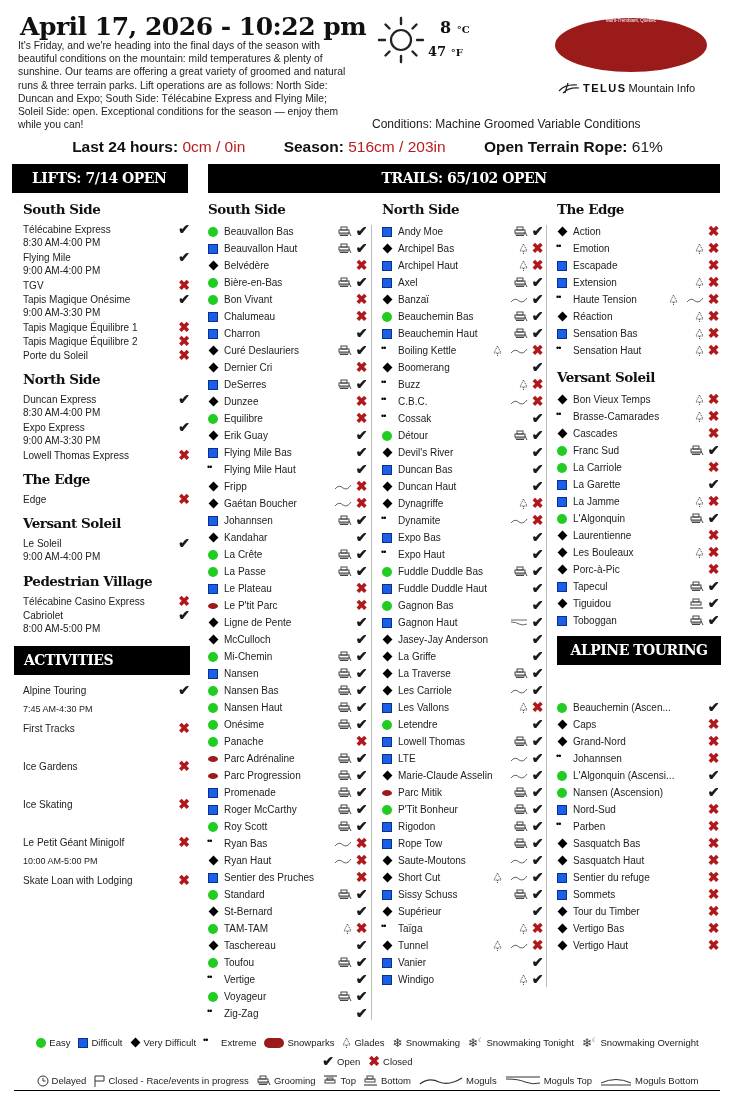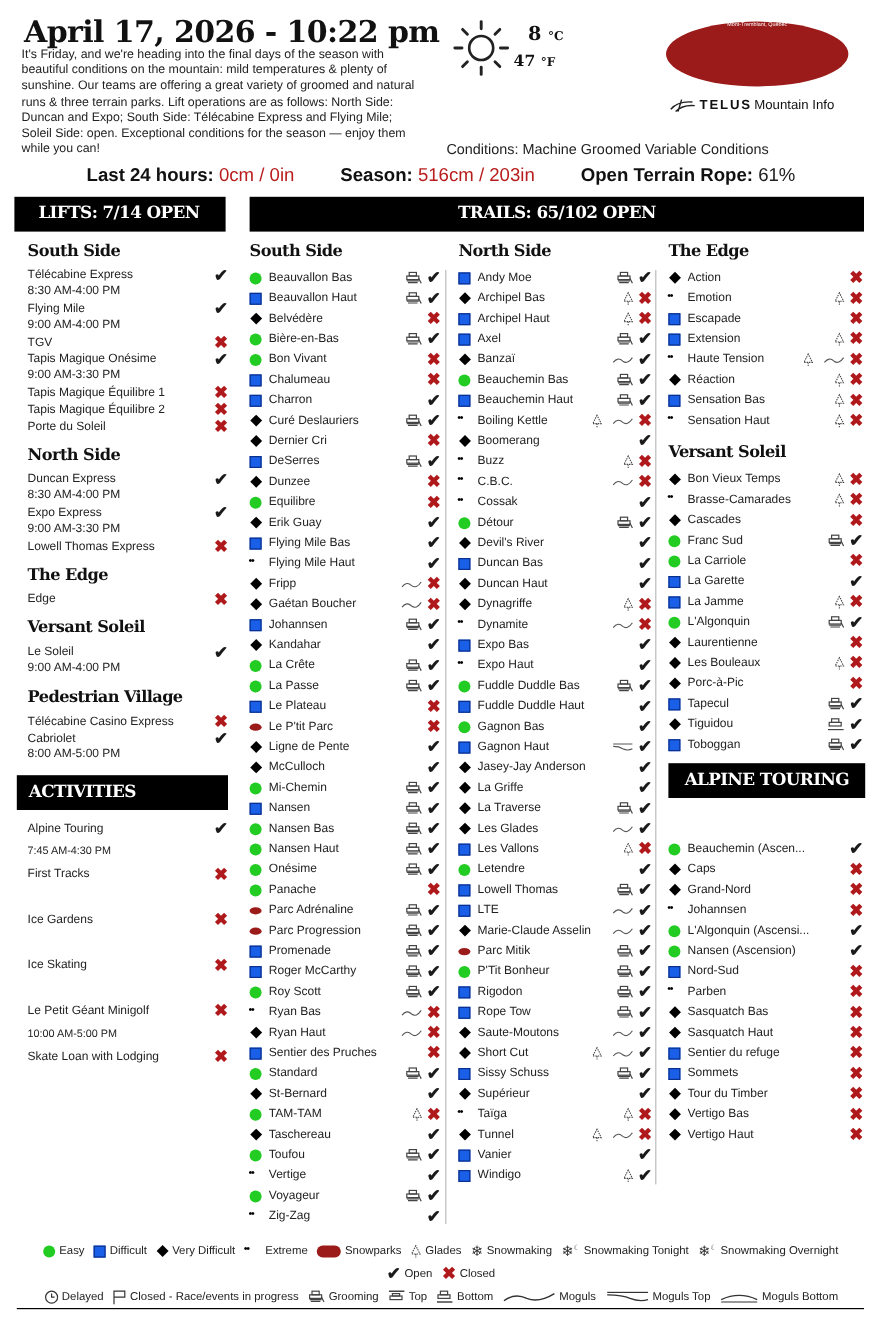--- a/index.html
+++ b/index.html
@@ -994,21 +994,21 @@
             <rect x="1" y="4" width="10" height="3" fill="none" stroke="#444" stroke-width="1"></rect>
             <path d="M1 8 H11 M2 9.5 H10" stroke="#444" stroke-width="1"></path>
             <path d="M11 6 L13 10" stroke="#444" stroke-width="1"></path>
           </svg>
         </span>
       </span>
       <span class="status check">✔</span>
     </div>
     <div class="trail">
       <span class="diff d-verydifficult"></span>
-      <span class="name">Les Glades</span>
+      <span class="name">Les Carriole</span>
       <span class="icons">
         <span style="display: inline-flex;">
           <svg width="18" height="8" viewBox="0 0 18 8">
             <path d="M1 6 Q5 1 9 5 Q13 8 17 2" fill="none" stroke="#555" stroke-width="0.9"></path>
           </svg>
         </span>
       </span>
       <span class="status check">✔</span>
     </div>
     <div class="trail">

